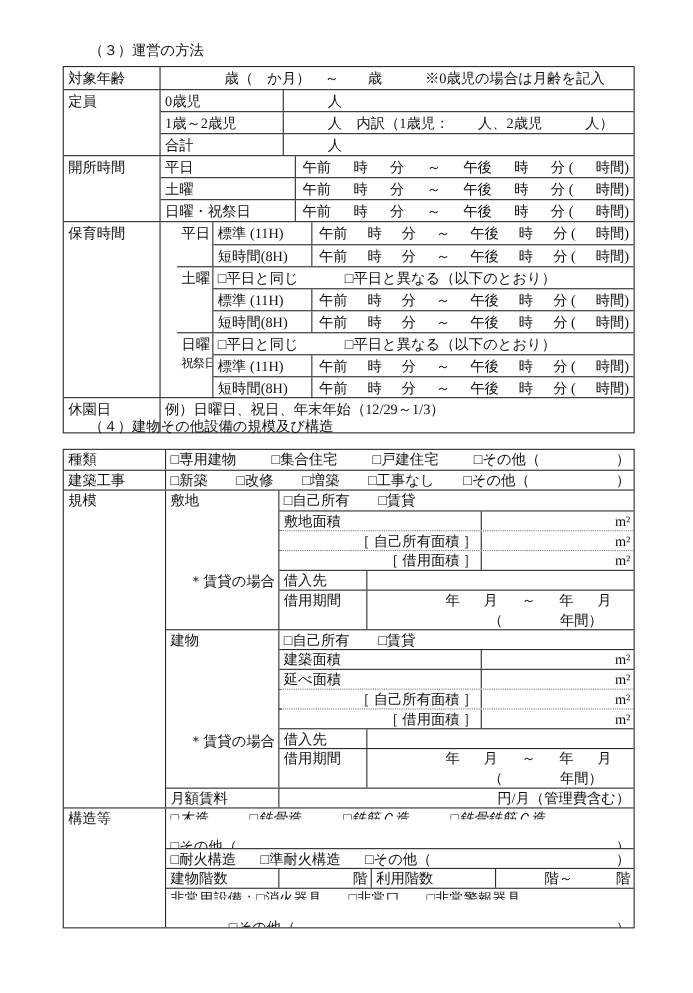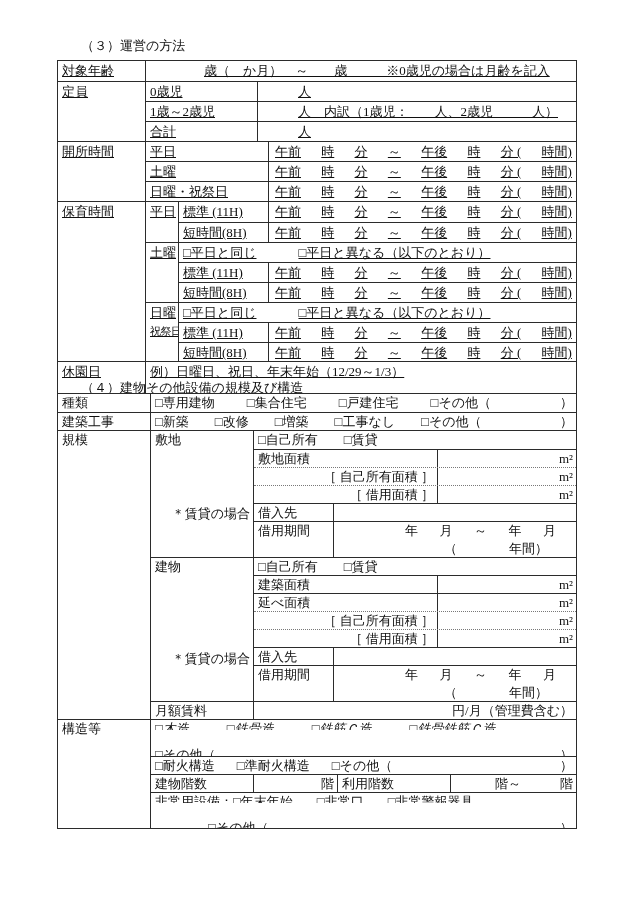--- a/index.html
+++ b/index.html
@@ -4,21 +4,21 @@
 <style>
   :root{ --bd:#2b2b2b; }
   html,body{margin:0;padding:0;background:#e8e8e8;}
   .page{position:relative;width:630px;height:903px;background:#ffffff;
         font-family:"Liberation Serif","DejaVu Serif",serif;color:#101010;
         font-size:13px;overflow:hidden;}
   .hd1{position:absolute;left:57px;font-size:13px;white-space:nowrap;margin-left:24px;}
   #h3{top:37px;} #h4{top:379px;}
   .t{position:absolute;left:57px;width:520px;border:1px solid var(--bd);
      display:flex;flex-direction:column;background:#fff;}
-  #t1{top:60px;} #t2{top:393px;}
+  #t1{top:60px;} #t2{top:408px;}
   .t,.t *{box-sizing:border-box;}
   .row{display:flex;min-width:0;}
   .col{display:flex;flex-direction:column;min-width:0;}
   .cell{padding:0 3px 0 4px;white-space:nowrap;overflow:hidden;}
   .f1{flex:1;min-width:0;}
   .bt{border-top:1px solid var(--bd);}
   .btd{border-top:1px dotted #787878;}
   .br{border-right:1px solid var(--bd);}
   .w33{width:33px;}.w80{width:80px;}.w84{width:84px;}.w88{width:88px;}
   .w90{width:90px;}.w93{width:93px;}.w103{width:103px;}.w112{width:112px;}
@@ -30,24 +30,24 @@
   .optlist{display:flex;}
   .g22{gap:22px;}.g24{gap:24px;}.g26{gap:26px;}.g32{gap:32px;text-align:right;}.g38{gap:38px;font-style:italic;}
   .mla{margin-left:auto;}
   .ml42{margin-left:42px;}
   .pl40{padding-left:40px;}.pl58{padding-left:58px;}.pl57{padding-left:57px;}
   .pr28{padding-right:28px;}
   .tight{font-size:11px;letter-spacing:-0.6px;}
   .rel{position:relative;}
   .rnote{position:absolute;right:3px;white-space:nowrap;}
   .rn-land{top:74px;}.rn-bldg{top:92px;}
-  .t1 .cell,.t1 .trow{line-height:19px;text-decoration:underline;}
+  .t1 .cell,.t1 .trow{line-height:19px;}
   .t2 .cell,.t2 .trow,.t2 .prow{line-height:17px;}
   .t1 .h1{height:20px;}.t1 .h2{height:40px;}.t1 .h3{height:60px;}
-  .t1 .hcare{height:160px;}.t1 .hcl{height:32px;justify-content:flex-end;}
+  .t1 .hcare{height:160px;gap:15px;}.t1 .hcl{height:32px;justify-content:flex-end;}
   .t2 .h1{height:18px;}.t2 .hd{height:36px;gap:16px;}
   .t2 .hland{height:126px;}.t2 .hbldg{height:144px;}
 </style>
 </head>
 <body>
 
 <div class="page">
 
   <div class="hd1" id="h3">（３）運営の方法</div>
 
@@ -407,21 +407,21 @@
           <div class="cell w103 br">建物階数</div>
           <div class="cell w84 br tar">階</div>
           <div class="cell w113 br">利用階数</div>
           <div class="cell f1 tar">階～　　　階</div>
         </div>
 
         <div class="col hd bt">
           <div class="cell h1 hstack">
             <span>非常用設備：</span>
             <span class="optlist g24">
-                <span>□年末年始</span>
+                <span>□消火器具</span>
                 <span>□非常口</span>
                 <span>□非常警報器具</span>
               </span>
           </div>
           <div class="cell h1 hstack pl57">
             <span>□その他（</span>
             <span class="mla">）</span>
           </div>
         </div>
 

